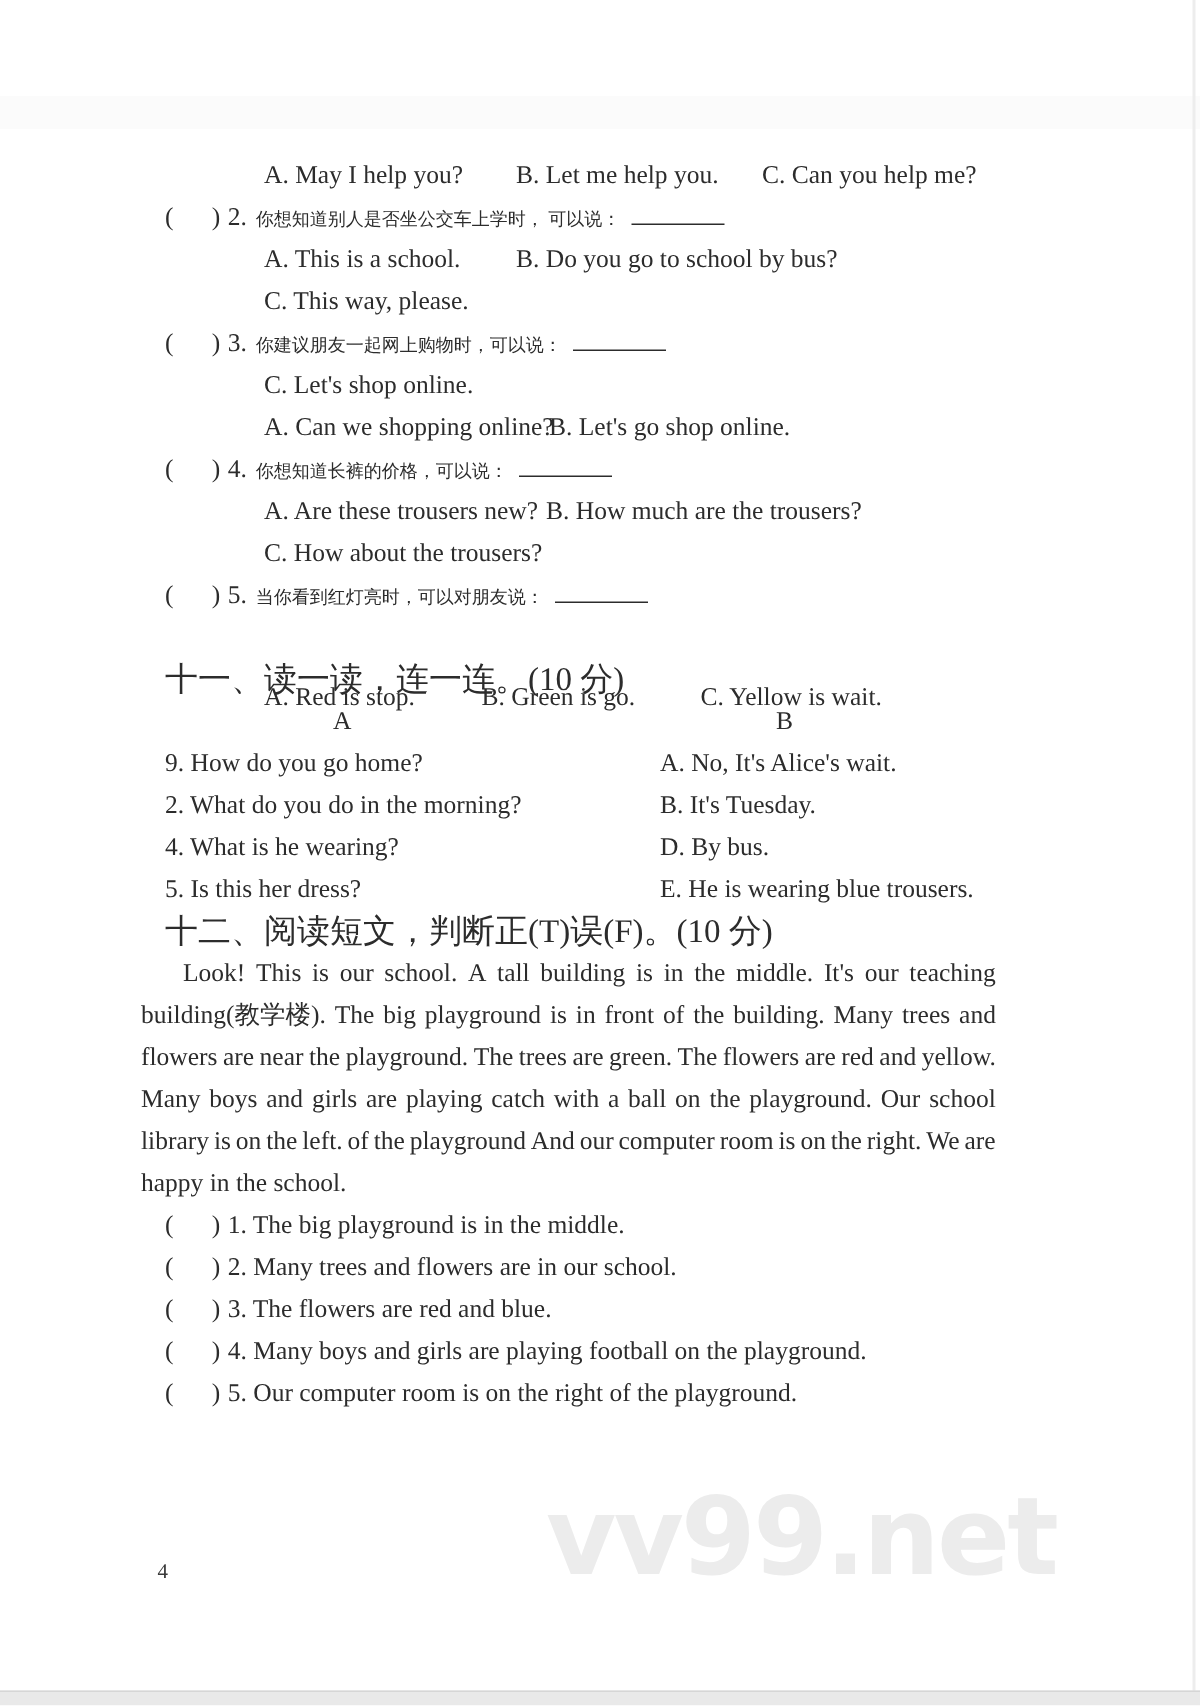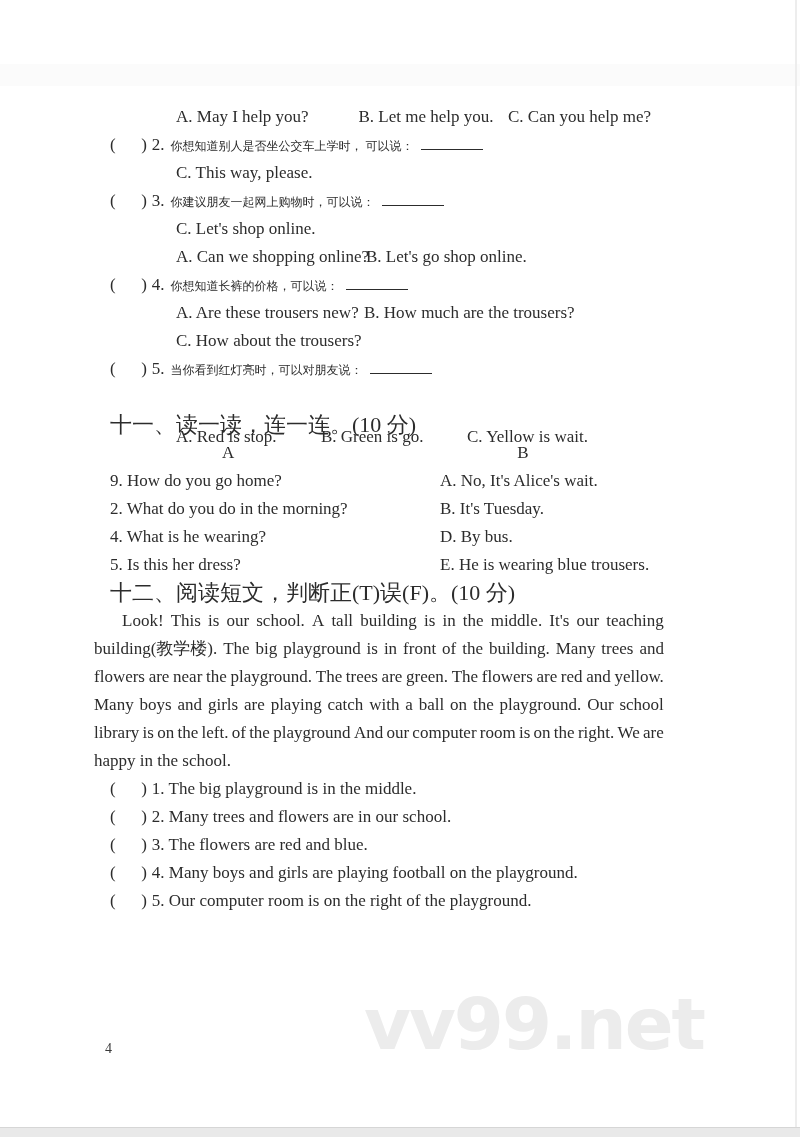--- a/index.html
+++ b/index.html
@@ -43,21 +43,21 @@
   .ind-opt { padding-left: 176px; }
   .q-num    { margin-left: 5px; }
   .q-prompt { margin-left: 6px; font-size: 12px; }
   .blank {
     display: inline-block; width: 62px; height: 1em;
     border-bottom: 1.3px solid #2c2c2c;
     margin-left: 7px; vertical-align: baseline;
   }
   .heading { font-size: 22px; }
   .col-a1 { display: inline-block; width: 168px; }
-  .col-b1 { display: inline-block; width: 164px; text-align: center; }
+  .col-b1 { display: inline-block; width: 164px; }
   .col-a2 { display: inline-block; width: 168px; }
   .col-a3 { display: inline-block; width: 190px; }
   .col-a4 { display: inline-block; width: 188px; }
   .col-a5 { display: inline-block; width: 145px; }
   .col-b5 { display: inline-block; width: 146px; margin-top: 40px; }
   .hdr-a { margin-left: 112px; }
   .hdr-b { margin-left: 283px; }
   .match-left { display: inline-block; width: 330px; }
   .passage { margin-left: 94px; width: 570px; }
   .p-line {
@@ -75,20 +75,23 @@
 <div class="content">
 
   <div class="line ind-opt">
     <span class="col-a1">A. May I help you?</span><span class="col-b1">B. Let me help you.</span><span>C. Can you help me?</span>
   </div>
 
   <div class="line ind-q">
     <span>(&nbsp;&nbsp;&nbsp;&nbsp;&nbsp;&nbsp;)</span><span class="q-num">2.</span><span class="q-prompt">你想知道别人是否坐公交车上学时， 可以说：</span><span class="blank"></span>
   </div>
   <div class="line ind-opt">
+    <span class="col-a2">A. This is a school.</span><span>B. Do you go to school by bus?</span>
+  </div>
+  <div class="line ind-opt">
     <span>C. This way, please.</span>
   </div>
 
   <div class="line ind-q">
     <span>(&nbsp;&nbsp;&nbsp;&nbsp;&nbsp;&nbsp;)</span><span class="q-num">3.</span><span class="q-prompt">你建议朋友一起网上购物时，可以说：</span><span class="blank"></span>
   </div>
   <div class="line ind-opt">
     <span>C. Let's shop online.</span>
   </div>
   <div class="line ind-opt">

